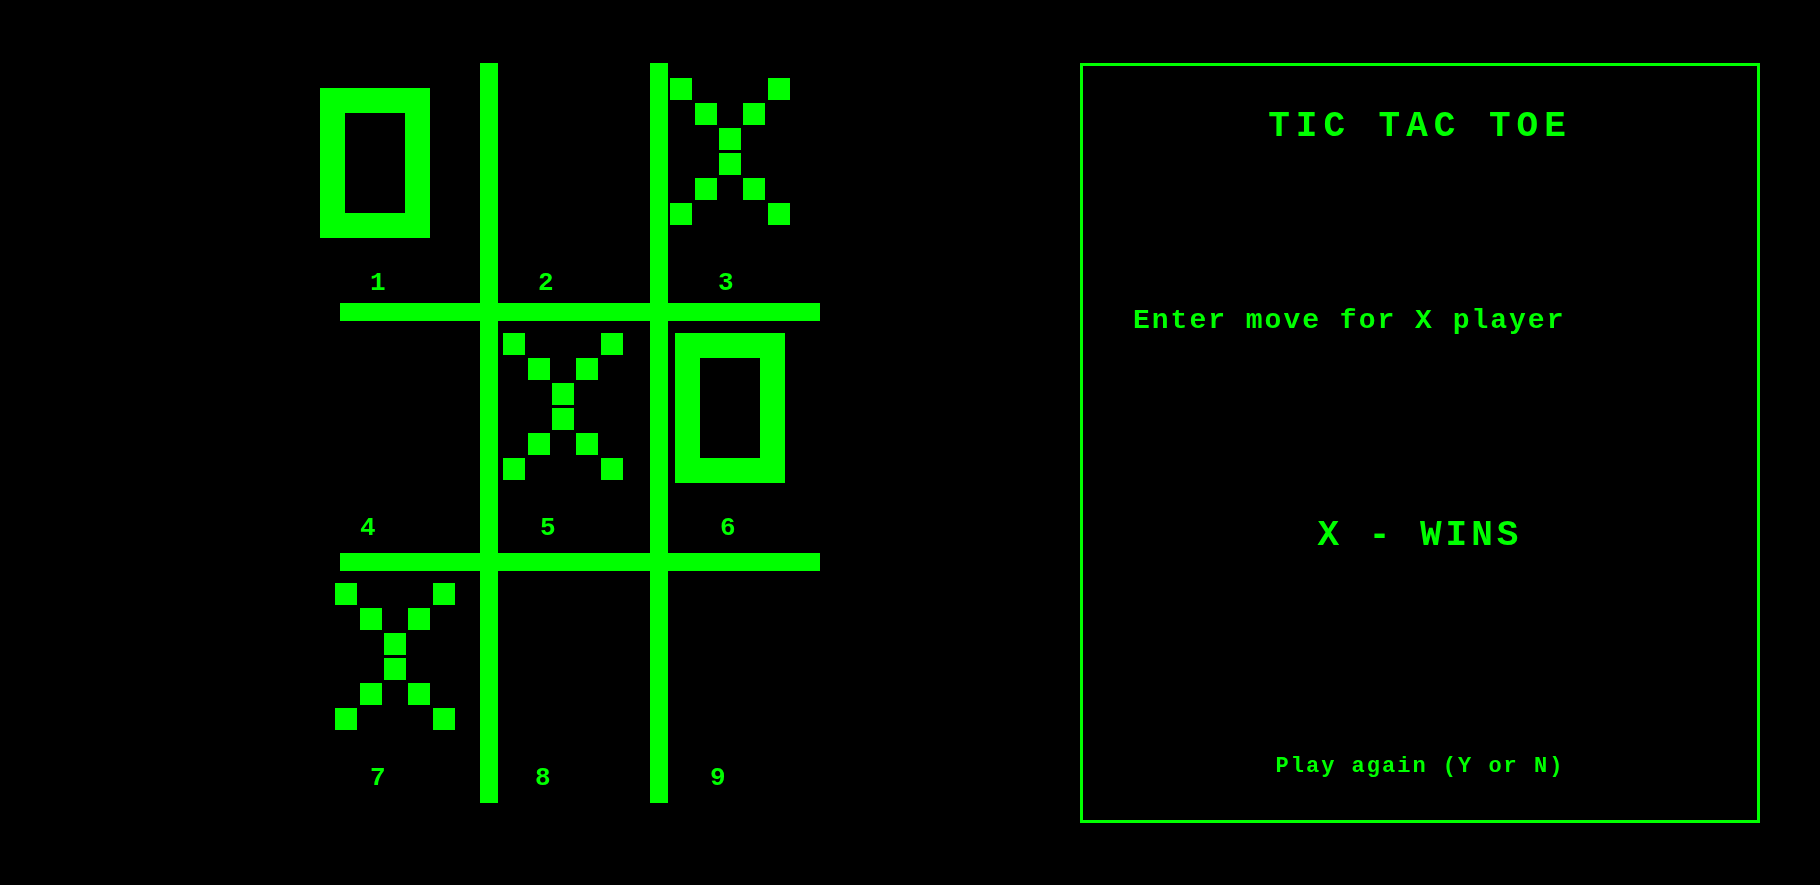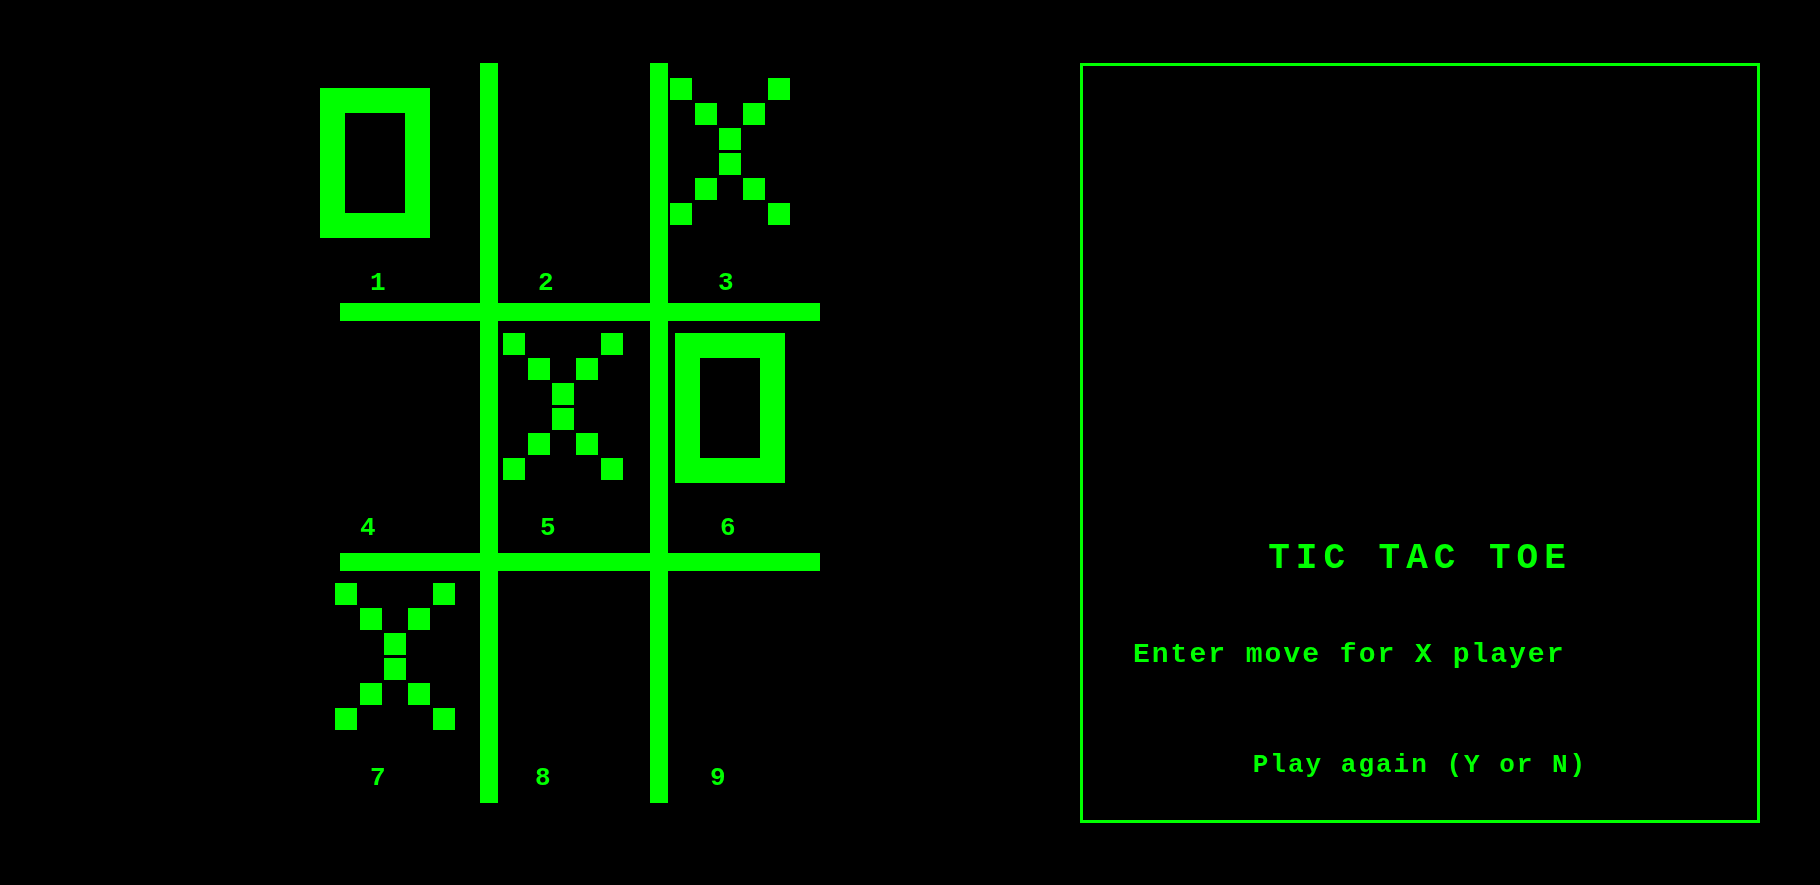--- a/index.html
+++ b/index.html
@@ -104,21 +104,21 @@
     }
 
     
     .info-panel {
       width: 680px;
       height: 760px;
       border: 3px solid #00ff00;
       display: flex;
       flex-direction: column;
       align-items: flex-start;
-      justify-content: flex-end;
+      justify-content: space-between;
       padding: 40px 50px;
       color: #00ff00;
       background: #000;
       margin-right: 20px;
       flex-shrink: 0;
     }
 
     .info-title {
       font-size: 36px;
       font-weight: bold;
@@ -139,21 +139,21 @@
     .info-result {
       font-size: 36px;
       font-weight: bold;
       color: #00ff00;
       letter-spacing: 4px;
       margin-bottom: 100px;
       align-self: center;
     }
 
     .info-play-again {
-      font-size: 26px;
+      font-size: 22px;
       font-weight: bold;
       color: #00ff00;
       letter-spacing: 2px;
       align-self: center;
     }
   </style>
 </head>
 <body>
 
 <div class="main-container">
@@ -249,16 +249,17 @@
       <div class="cell-num" style="left:255px; top:710px;">8</div>
 
       <div class="cell-num" style="left:430px; top:710px;">9</div>
 
     </div>
   </div>
 
   <div class="info-panel">
     <div class="info-title">TIC TAC TOE</div>
     <div class="info-prompt">Enter move for X player</div>
+    <div class="info-result">X - WINS</div>
     <div class="info-play-again">Play again (Y or N)</div>
   </div>
 
 </div>
 
 </body></html>

